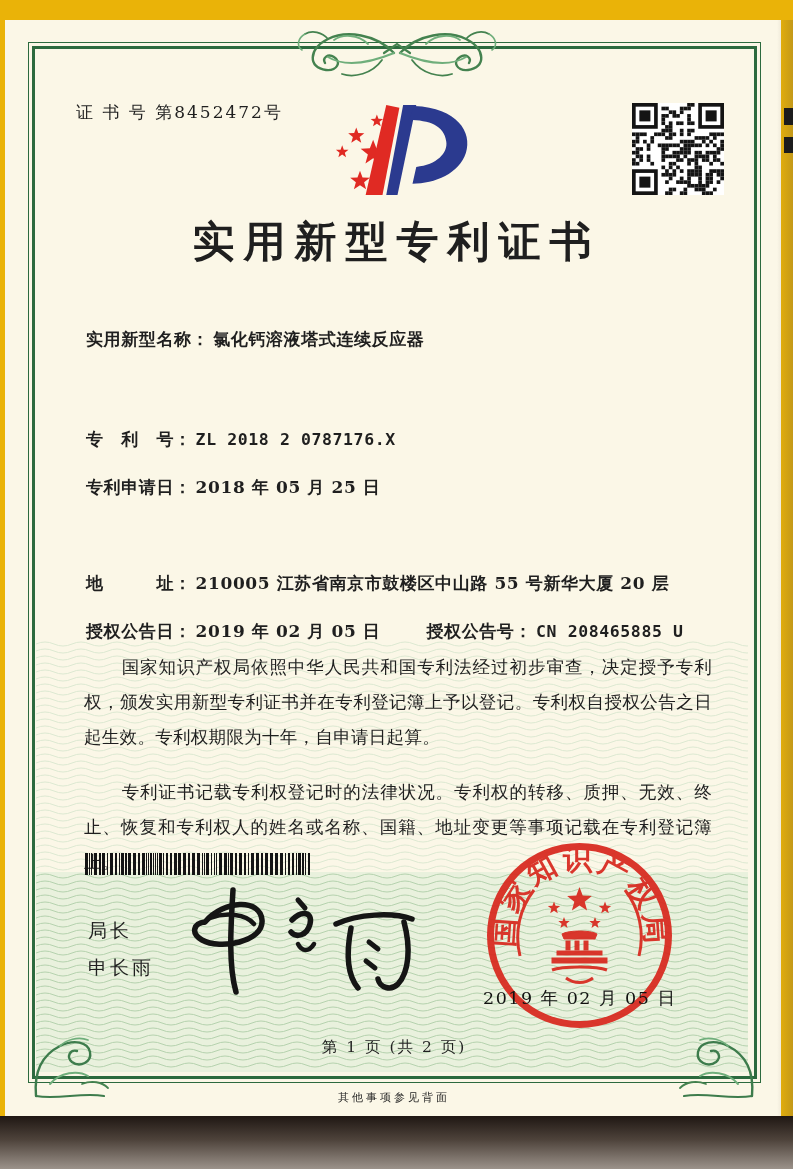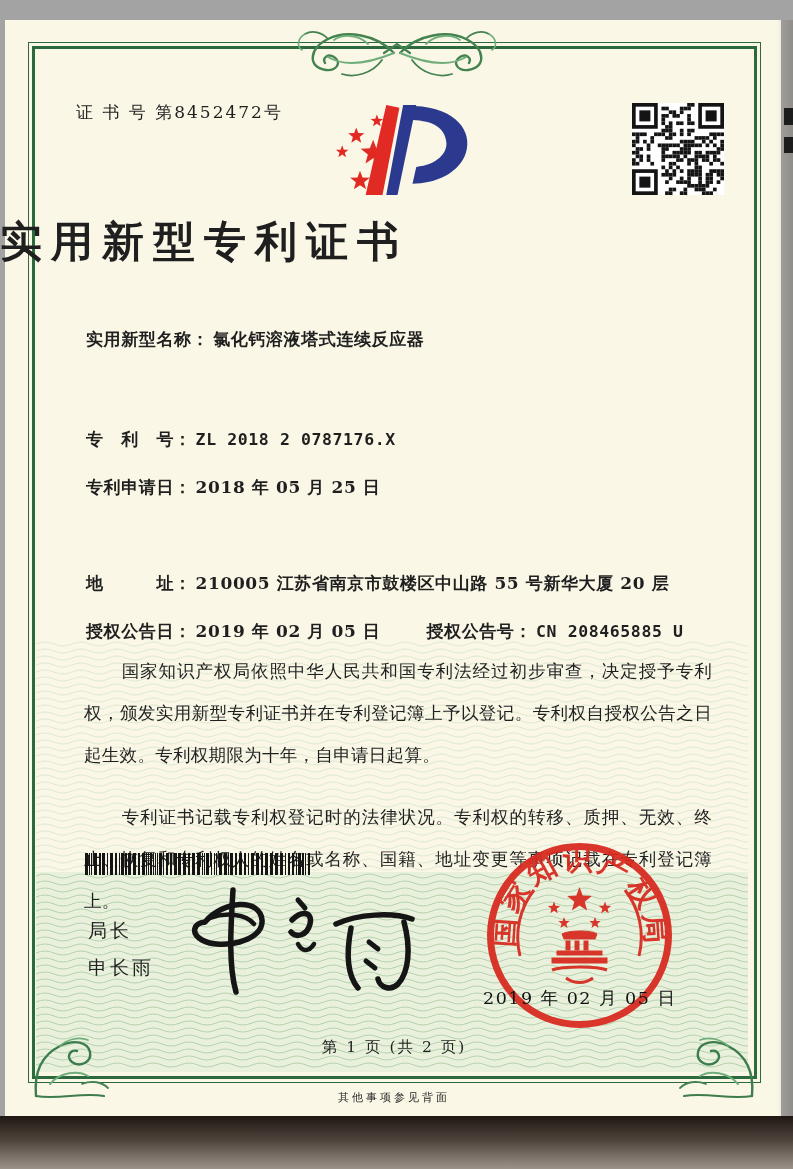--- a/index.html
+++ b/index.html
@@ -1,36 +1,36 @@
 <!DOCTYPE html>
 <html><head>
 <meta charset="utf-8">
 <style>
   html,body{margin:0;padding:0;background:#ffffff;}
-  .canvas{position:relative;width:793px;height:1169px;background:#a3a3a3;overflow:hidden;
+  .canvas{position:relative;width:793px;height:1169px;background:#eab308;overflow:hidden;
           font-family:"DejaVu Serif","Liberation Serif",serif;color:#1f1f1f;}
   .paper{position:absolute;left:5px;top:20px;width:776px;height:1096px;background:#fbf7e7;}
   .right-shade{position:absolute;top:20px;right:0;width:16px;height:1096px;
                background:linear-gradient(90deg,rgba(110,100,80,0) 0%,rgba(95,85,70,0.28) 100%);}
   .bottom-shadow{position:absolute;left:0;top:1116px;width:793px;height:53px;
                  background:linear-gradient(180deg,#1f1713 0%,#4e433b 45%,#9b928a 100%);}
   .edge-mark{position:absolute;right:0;width:9px;background:#1c1c1c;}
   .frame{position:absolute;left:32px;top:46px;width:719px;height:1027px;
          border:3px solid #2c6a3e;outline:1px solid #2c6a3e;outline-offset:3px;}
   .cert-no{position:absolute;left:76px;top:101px;font-size:17px;letter-spacing:2px;}
   .qr{position:absolute;left:632px;top:103px;}
   .logo{position:absolute;left:330px;top:96px;}
-  .title{position:absolute;left:0;top:214px;width:793px;
+  .title{position:absolute;left:0;top:214px;width:793px;text-align:center;
          font-size:42px;font-weight:600;letter-spacing:9px;}
   .field{position:absolute;left:86px;width:650px;font-size:17px;letter-spacing:0.6px;white-space:nowrap;font-weight:bold;}
   .field .lab{margin-right:4px;}
   .mono{font-family:"DejaVu Sans Mono","Liberation Mono",monospace;font-size:16.5px;}
   .pair2{margin-left:46px;}
   .body-text{position:absolute;left:84px;top:650px;width:628px;font-size:17.5px;
-             line-height:42px;text-align:justify;letter-spacing:0.3px;}
+             line-height:35px;text-align:justify;letter-spacing:0.3px;}
   .body-text p{margin:0;text-indent:2.15em;}
   .body-text p + p{margin-top:20px;}
   .barcode{position:absolute;left:85px;top:853px;}
   .officials{position:absolute;left:88px;top:912px;font-size:19px;letter-spacing:3px;line-height:37px;}
   .signature{position:absolute;left:150px;top:882px;}
   .seal{position:absolute;left:482px;top:838px;}
   .seal-date{position:absolute;left:483px;top:986px;font-size:17.5px;letter-spacing:1.5px;color:#111;}
   .page-no{position:absolute;left:0;top:1037px;width:788px;text-align:center;font-size:15.5px;letter-spacing:2px;}
   .back-note{position:absolute;left:0;top:1090px;width:788px;text-align:center;font-size:11px;letter-spacing:3px;}
   .waves{position:absolute;pointer-events:none;}

